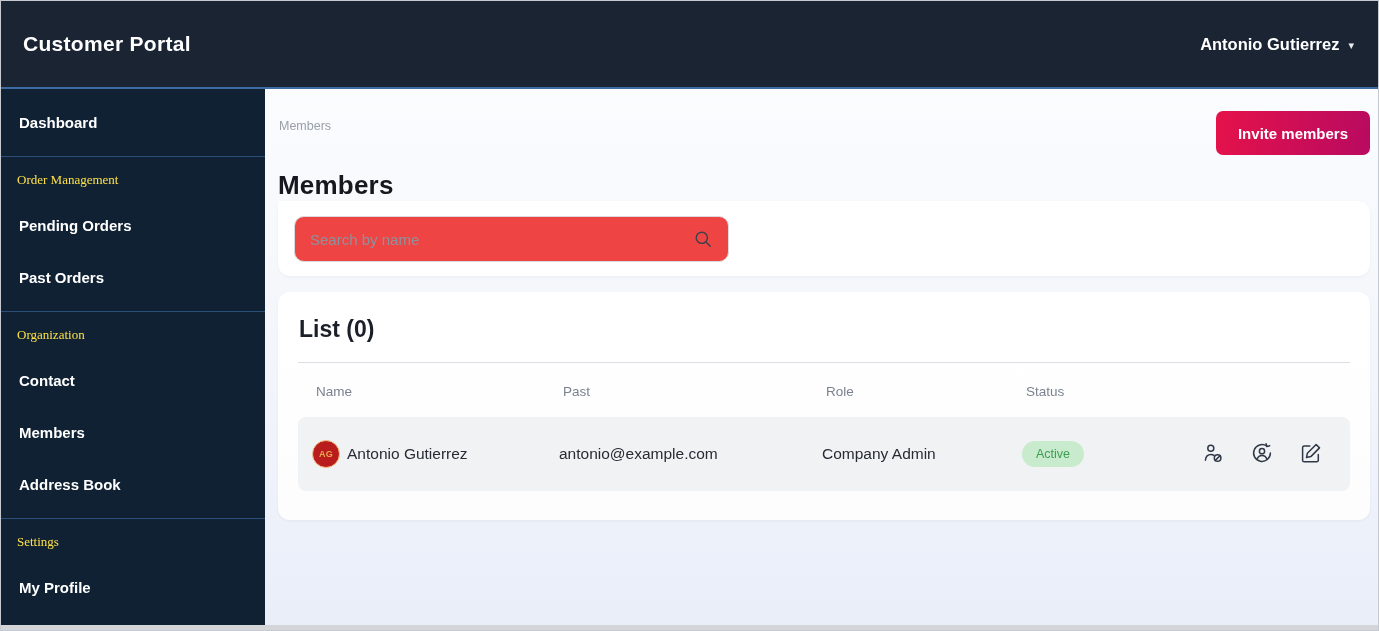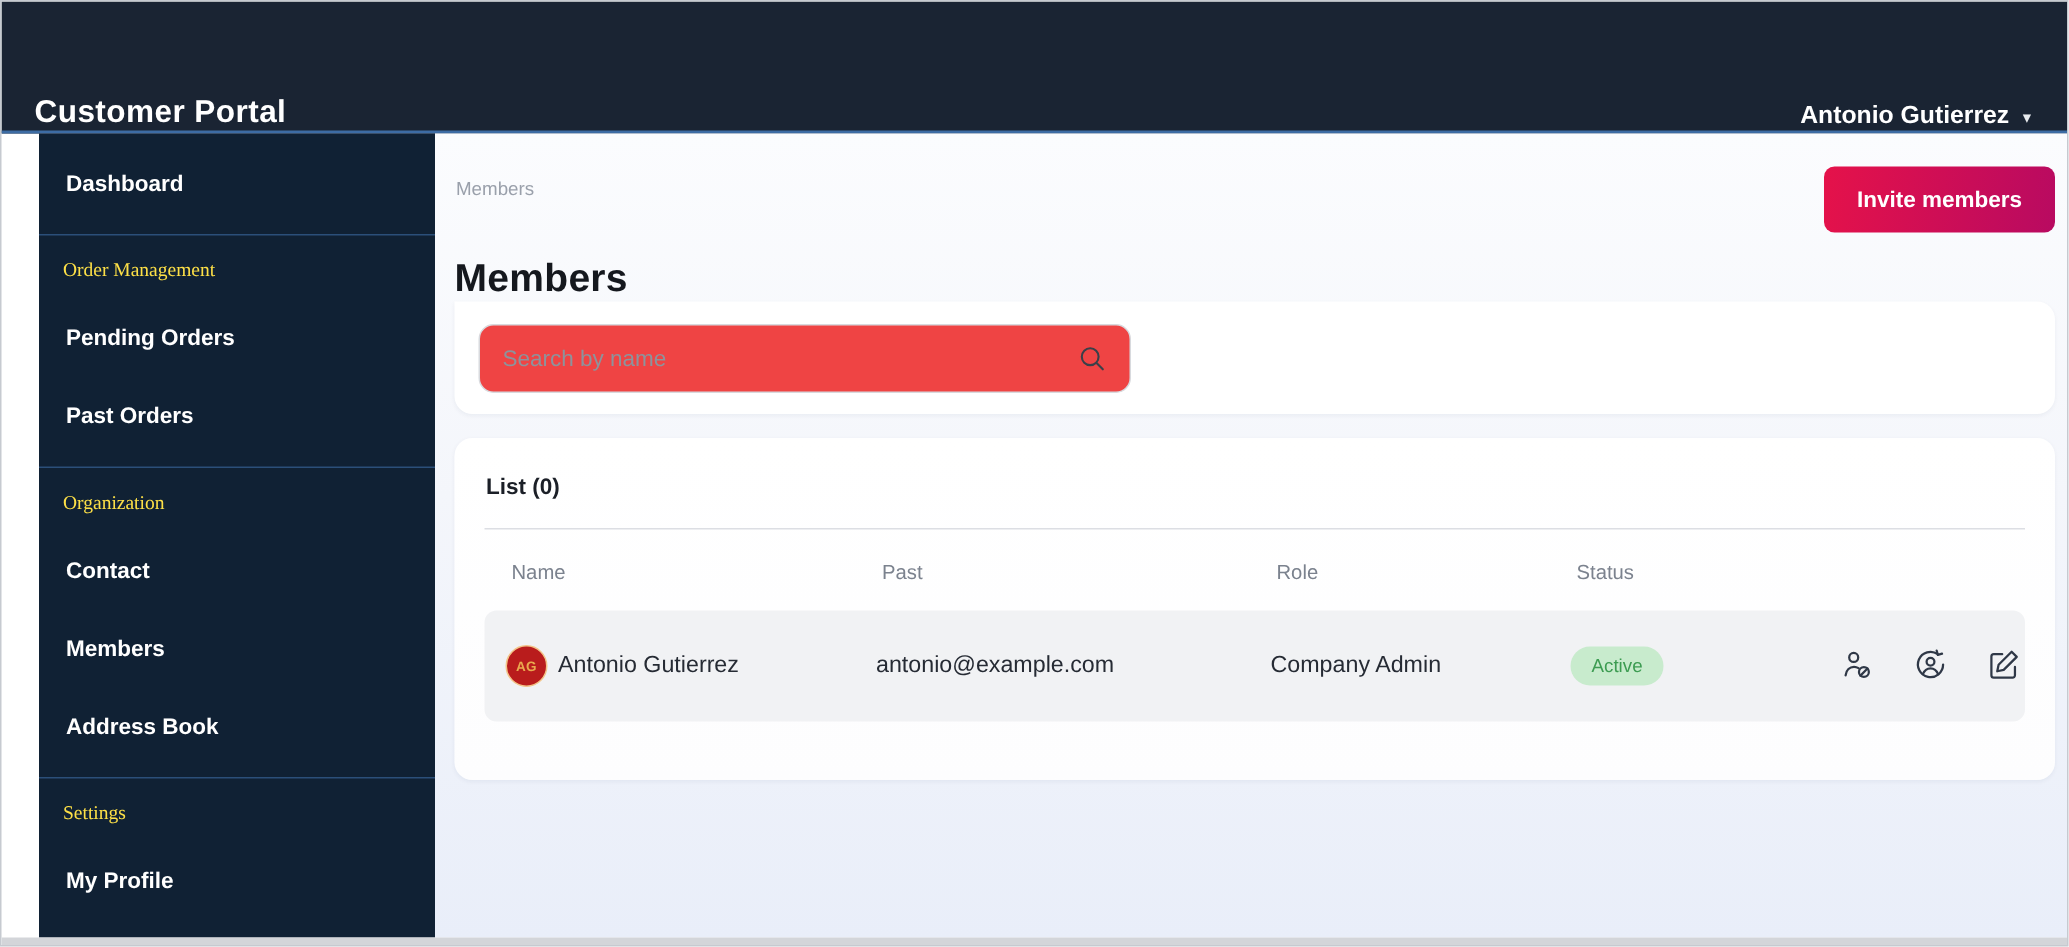--- a/index.html
+++ b/index.html
@@ -10,29 +10,29 @@
     border:1px solid #c6cad0;
     overflow:hidden;
   }
   .app { display:flex; flex-direction:column; height:629px; }
 
   
   .topbar {
     height:88px; flex:0 0 88px;
     background:#1a2433;
     border-bottom:2px solid #3d6ca4;
-    display:flex; align-items:flex-end; justify-content:space-between;
+    display:flex; align-items:center; justify-content:space-between;
     padding:0 24px 0 22px;
   }
   .brand { color:#fff; font-size:21px; font-weight:bold; letter-spacing:.3px; }
   .user-menu { display:flex; align-items:center; gap:9px; color:#fff; font-size:16.5px; font-weight:600; cursor:pointer; }
   .caret { font-size:11px; color:#e8ebef; transform:translateY(1px); }
 
   
-  .body-row { display:flex; flex:1 1 auto; min-height:0;margin-left:25px; }
+  .body-row { display:flex; flex:1 1 auto; min-height:0; }
 
   
   .sidebar {
     width:264px; flex:0 0 264px;
     background:#102134;
     padding-top:8px;
     overflow:hidden;
   }
   .side-item {
     padding:15px 18px; color:#ffffff; font-size:15px; font-weight:600;
@@ -87,21 +87,21 @@
   .search-box input::placeholder { color:#8d939c; }
   .search-icon { display:flex; align-items:center; margin-left:10px; }
 
   
   .list-card {
     margin-top:16px; min-height:228px;
     background:linear-gradient(180deg,#ffffff 0%, #fdfdfe 100%);
     border-radius:12px; padding:20px;
     box-shadow:0 1px 3px rgba(25,39,70,.05);
   }
-  .list-title { font-size:15px; font-weight:bold; color:#1b1f27; margin:4px 0 0 1px; }
+  .list-title { font-size:23px; font-weight:bold; color:#1b1f27; margin:4px 0 0 1px; }
   .list-divider { border-bottom:1px solid #dcdee3; margin-top:19px; }
 
   .grid-cols {
     display:grid;
     grid-template-columns:247px 263px 200px 180px 1fr;
     align-items:center;
   }
   .table-header { padding:21px 0 2px 18px; color:#7b828e; font-size:13.5px; }
   .member-row {
     margin-top:16px; height:74px; background:#f1f2f4; border-radius:8px;

